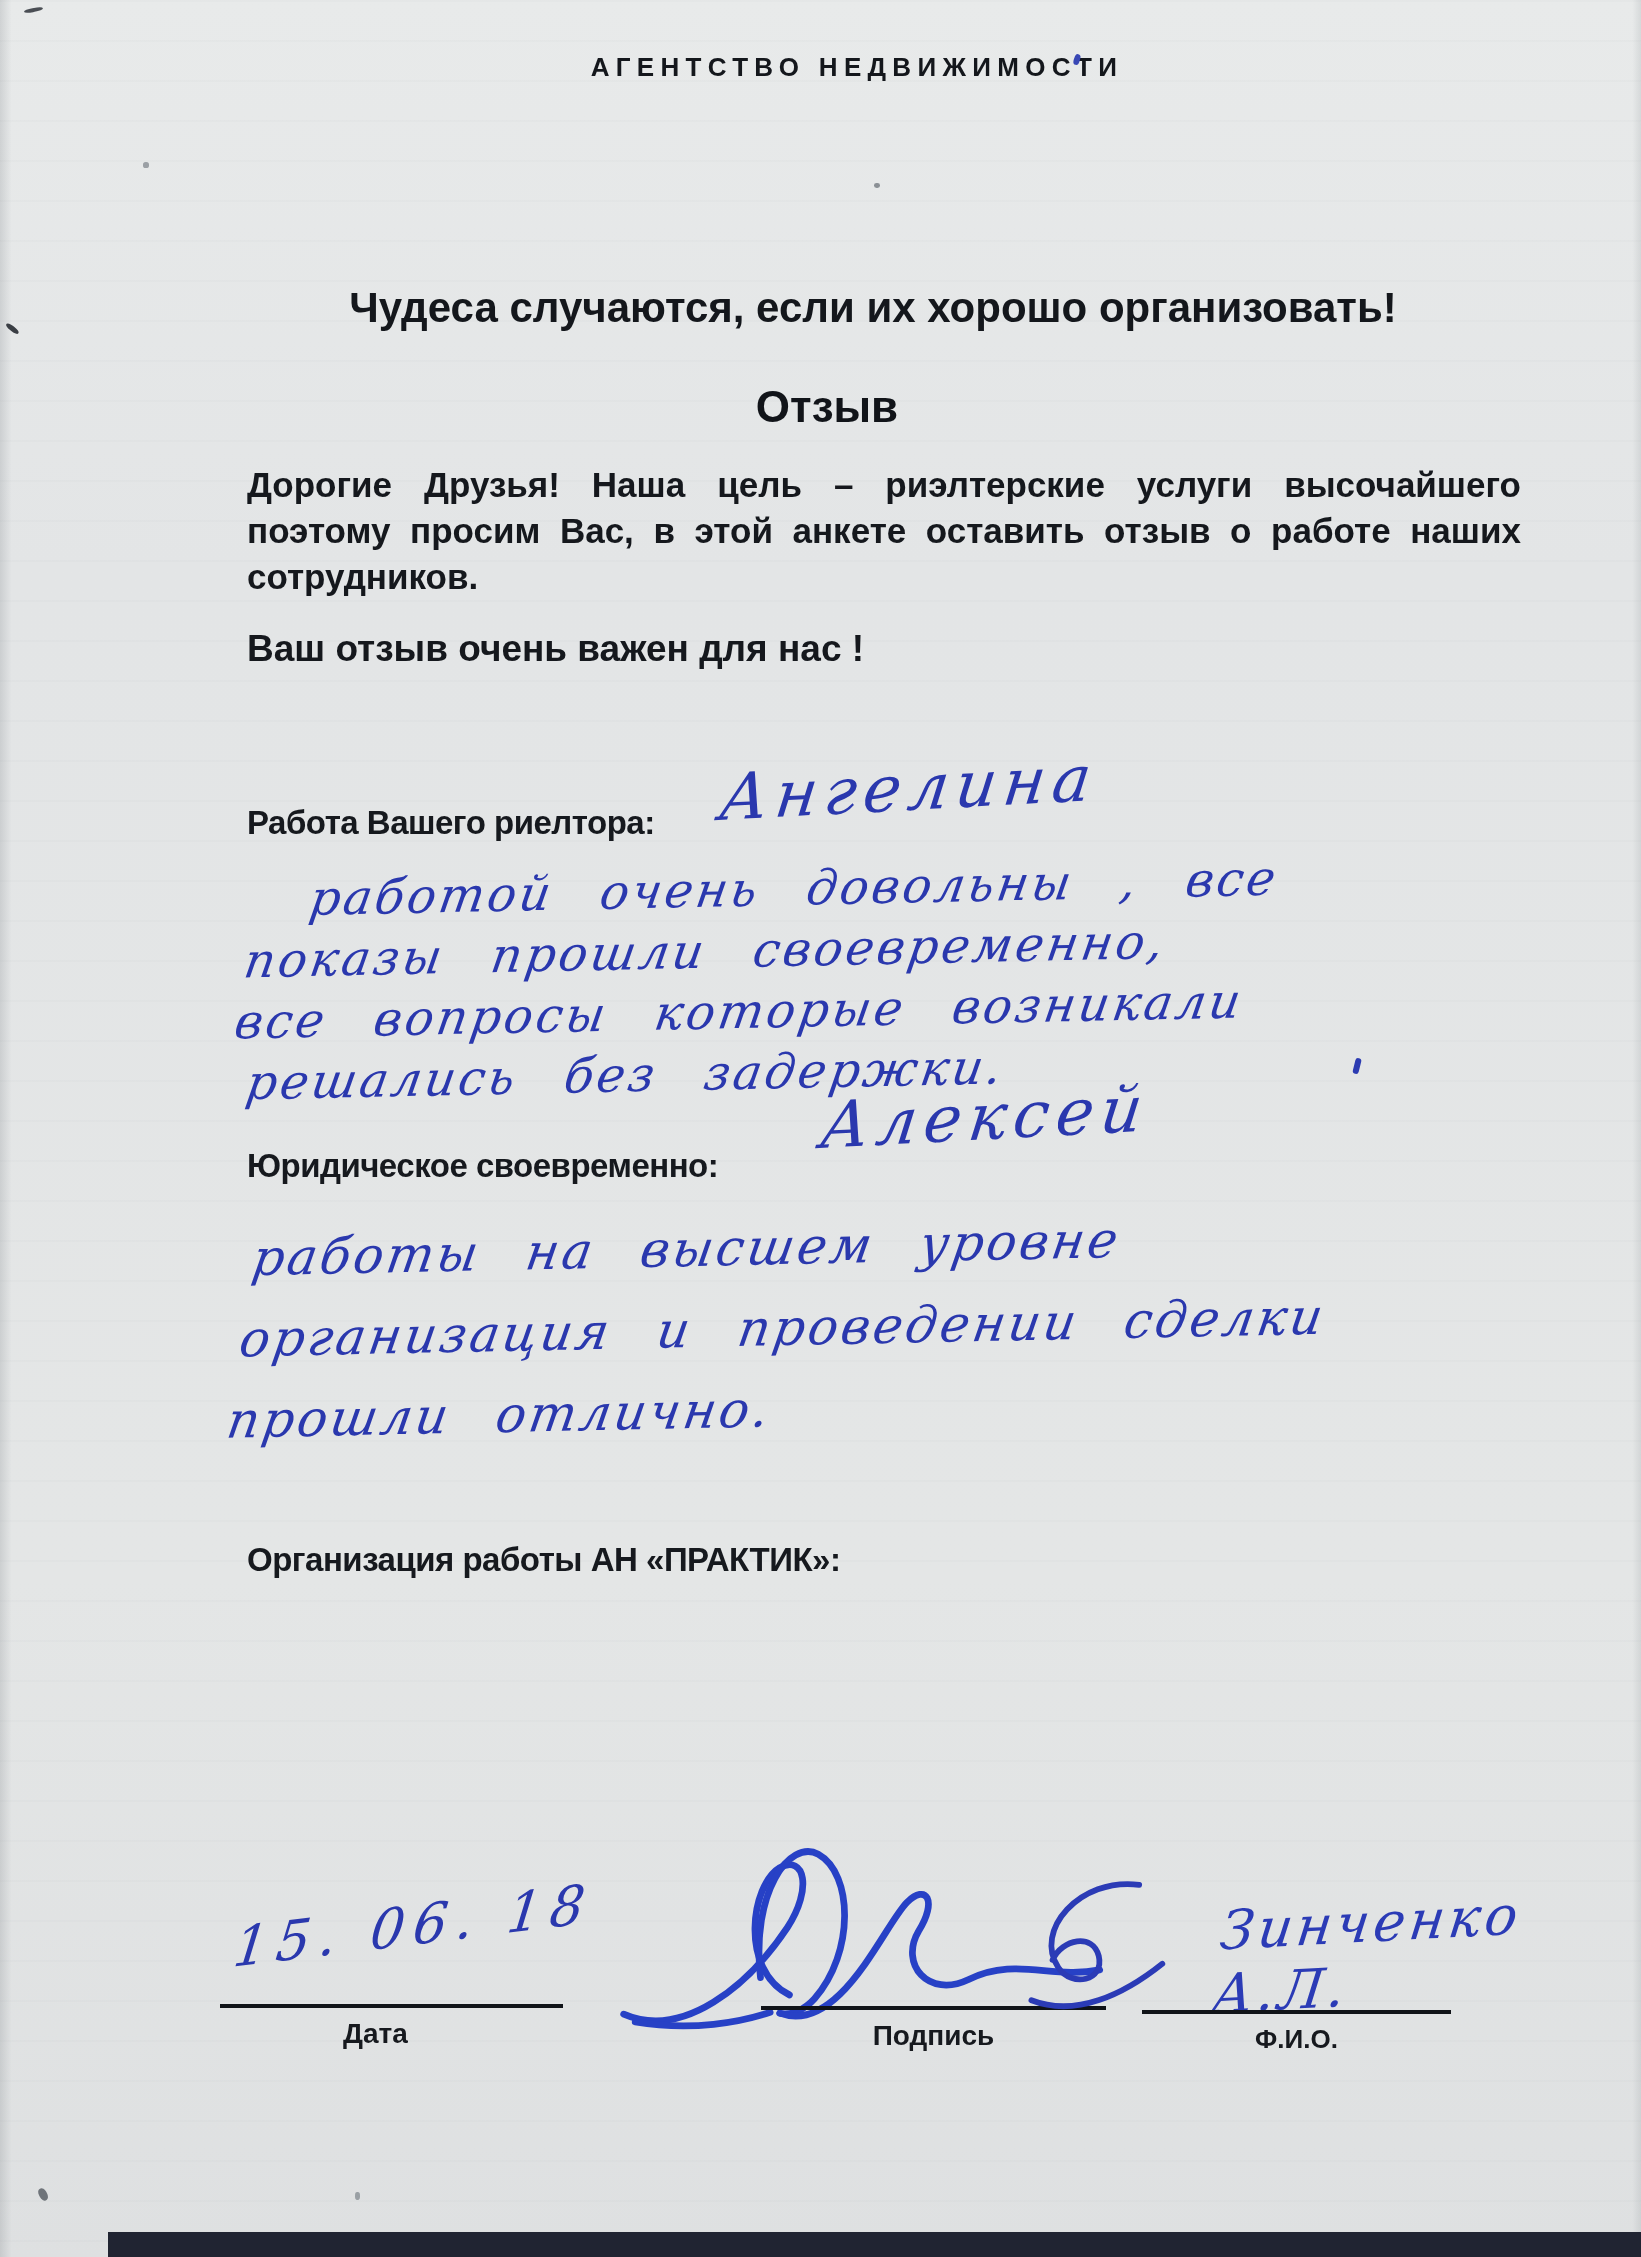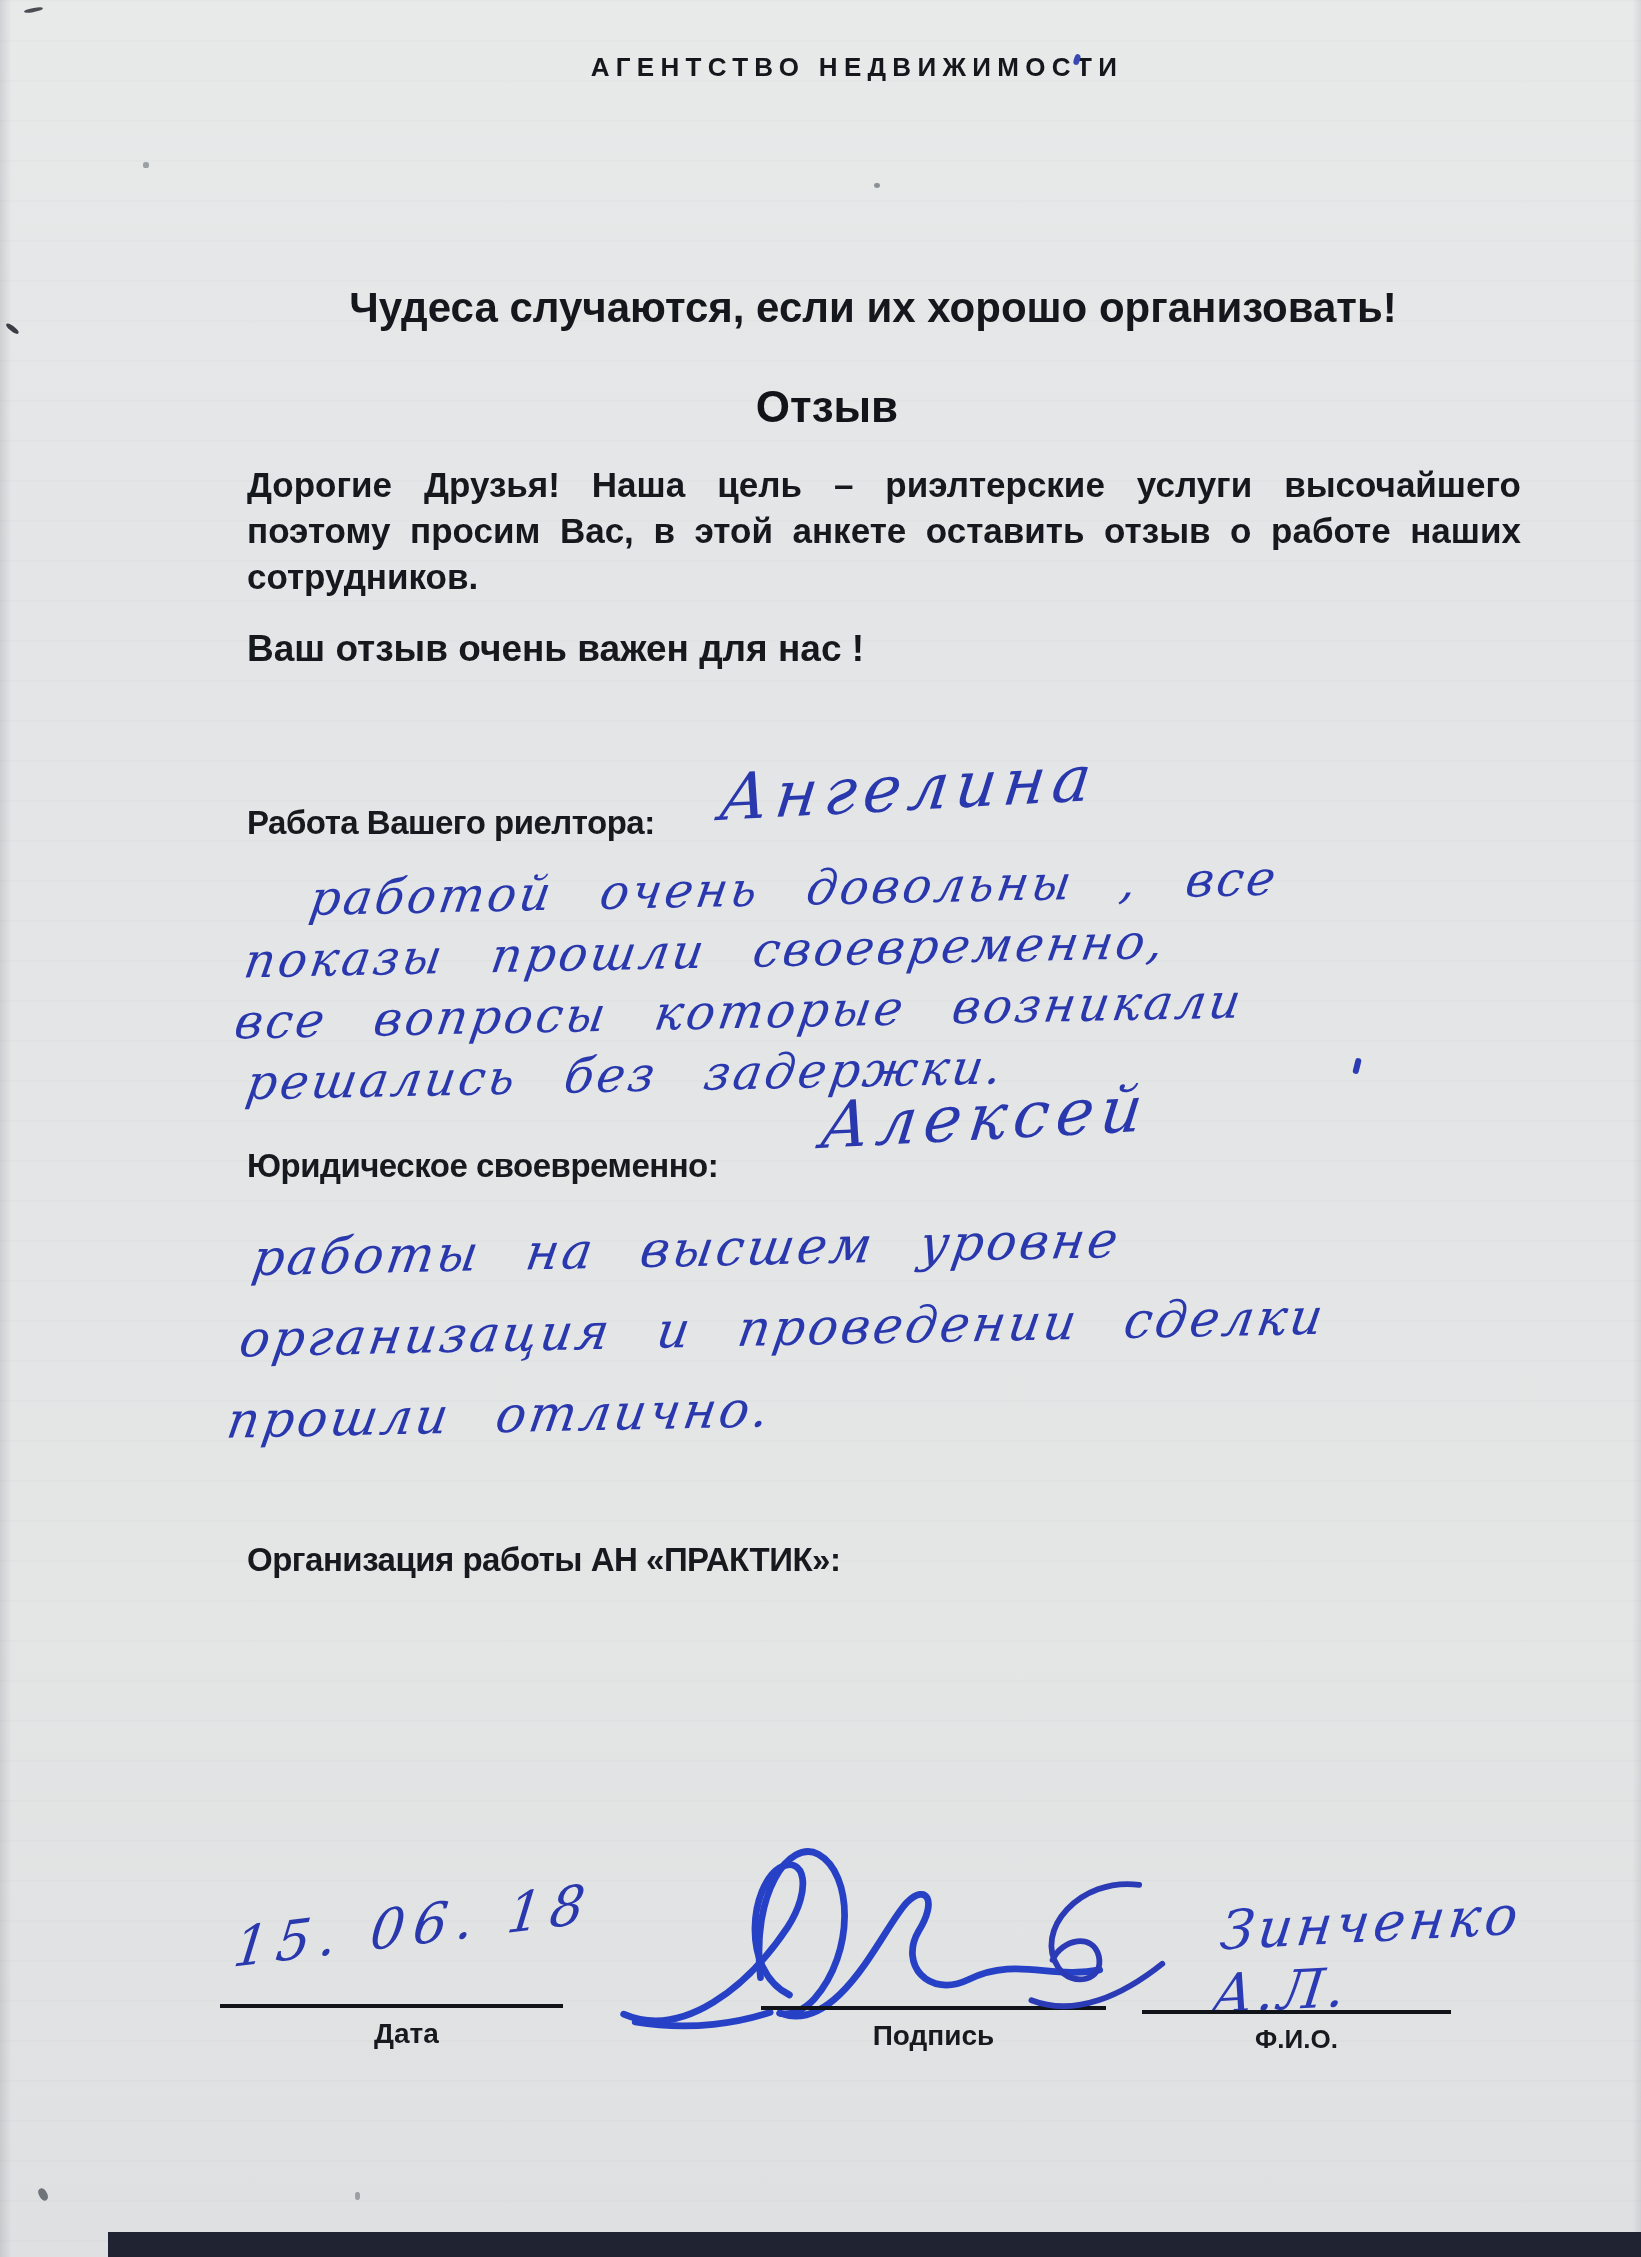--- a/index.html
+++ b/index.html
@@ -48,21 +48,21 @@
   .hb1 div:nth-child(4){padding-left:21px;}
   .hb2{left:259px;top:1218px;font-size:50px;line-height:81px;word-spacing:27px;letter-spacing:2.9px;}
   
   .date-hand{position:absolute;left:230px;top:1917px;font-size:54px;letter-spacing:8.7px;
     transform:rotate(-7deg) skewX(-14deg);transform-origin:left bottom;}
   .rule{position:absolute;height:3.9px;background:#101318;}
   .rl-date{left:220px;top:2004px;width:343px;}
   .rl-sig{left:761px;top:2006px;width:345px;}
   .rl-fio{left:1142px;top:2010px;width:309px;}
   .rule-label{position:absolute;text-align:center;font-size:28px;font-weight:700;color:#16191e;}
-  .lb-date{left:235px;top:2018px;width:343px;}
+  .lb-date{left:204px;top:2018px;width:343px;}
   .lb-sig{left:761px;top:2020px;width:345px;}
   .lb-fio{left:1142px;top:2024px;width:309px;font-size:26px;}
   .sig-svg{position:absolute;left:606px;top:1833px;width:521px;height:212px;}
   .fio-flourish{position:absolute;left:1016px;top:1871px;width:154px;height:145px;}
   .fio-hand{position:absolute;left:1209px;top:1900px;font-size:54px;letter-spacing:3.9px;word-spacing:7.7px;
     color:#2b3bb6;transform:rotate(-3deg) skewX(-10deg);transform-origin:left bottom;}
   
   .spk{position:absolute;border-radius:45%;}
   .spk1{left:24px;top:7.7px;width:19.3px;height:3.9px;background:#4a4e54;transform:rotate(-10deg);}
   .spk2{left:4.8px;top:326px;width:14.5px;height:4.8px;background:#3a3e44;transform:rotate(38deg);}

